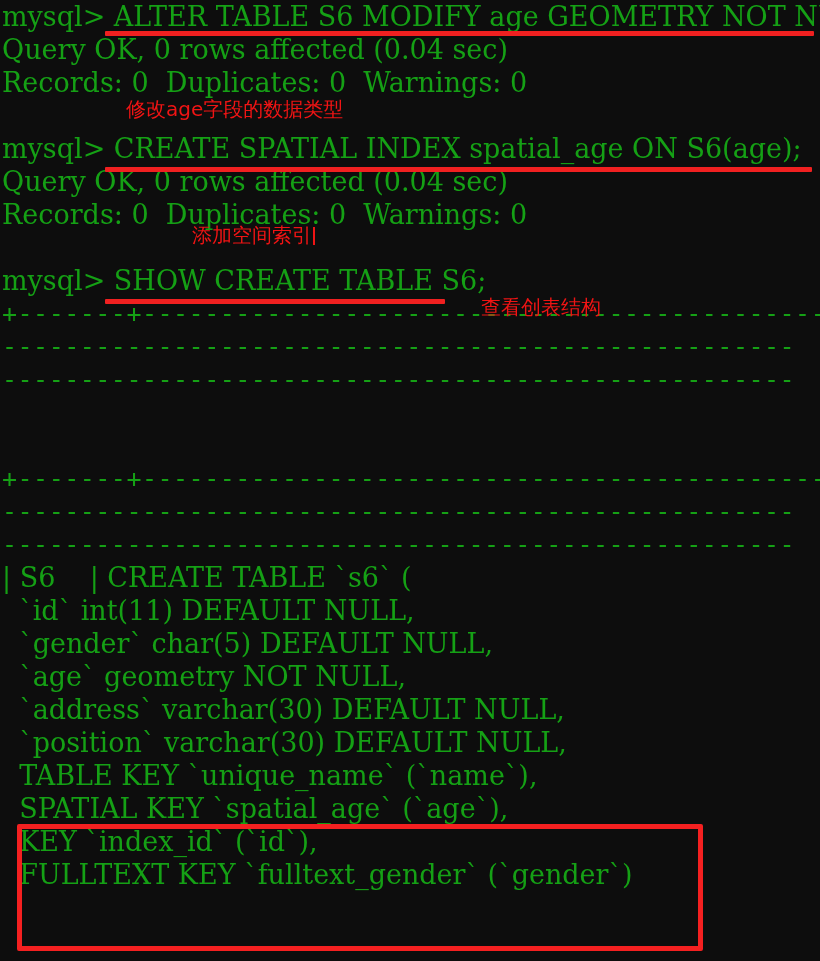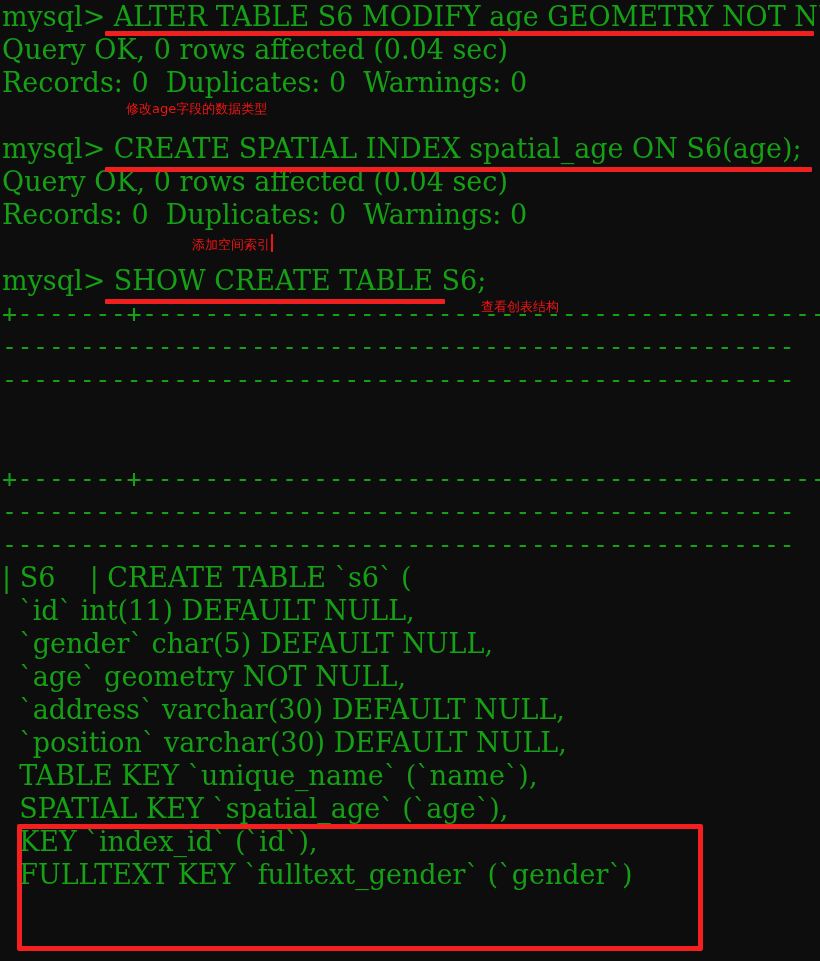--- a/index.html
+++ b/index.html
@@ -53,21 +53,21 @@
   .underline {
     position: absolute;
     height: 5px;
     background: #f02020;
     border-radius: 1px;
   }
   .note {
     position: absolute;
     color: #f01414;
     font-family: "DejaVu Sans", "Liberation Sans", sans-serif;
-    font-size: 13px;
+    font-size: 20px;
     line-height: 22px;
     font-weight: 500;
     white-space: pre;
   }
   .note .caret {
     display: inline-block;
     width: 2px;
     height: 18px;
     background: #f01414;
     vertical-align: -3px;
@@ -114,18 +114,18 @@
     <div class="line body">  SPATIAL KEY `spatial_age` (`age`),</div>
     <div class="line body">  KEY `index_id` (`id`),</div>
     <div class="line body">  FULLTEXT KEY `fulltext_gender` (`gender`)</div>
   </div>
 
   <div class="underline" style="left:105px; top:31px; width:709px;"></div>
   <div class="underline" style="left:105px; top:167px; width:707px;"></div>
   <div class="underline" style="left:105px; top:299px; width:340px;"></div>
 
   <div class="note" style="left:126px; top:98px;">修改age字段的数据类型</div>
-  <div class="note" style="left:192px; top:234px;"><span>添加空间索引</span><span class="caret"></span></div>
+  <div class="note" style="left:192px; top:224px;"><span>添加空间索引</span><span class="caret"></span></div>
   <div class="note" style="left:481px; top:296px;">查看创表结构</div>
 
   <div class="redbox" style="left:17px; top:824px; width:686px; height:127px;"></div>
 
 </div>
 
 </body></html>

